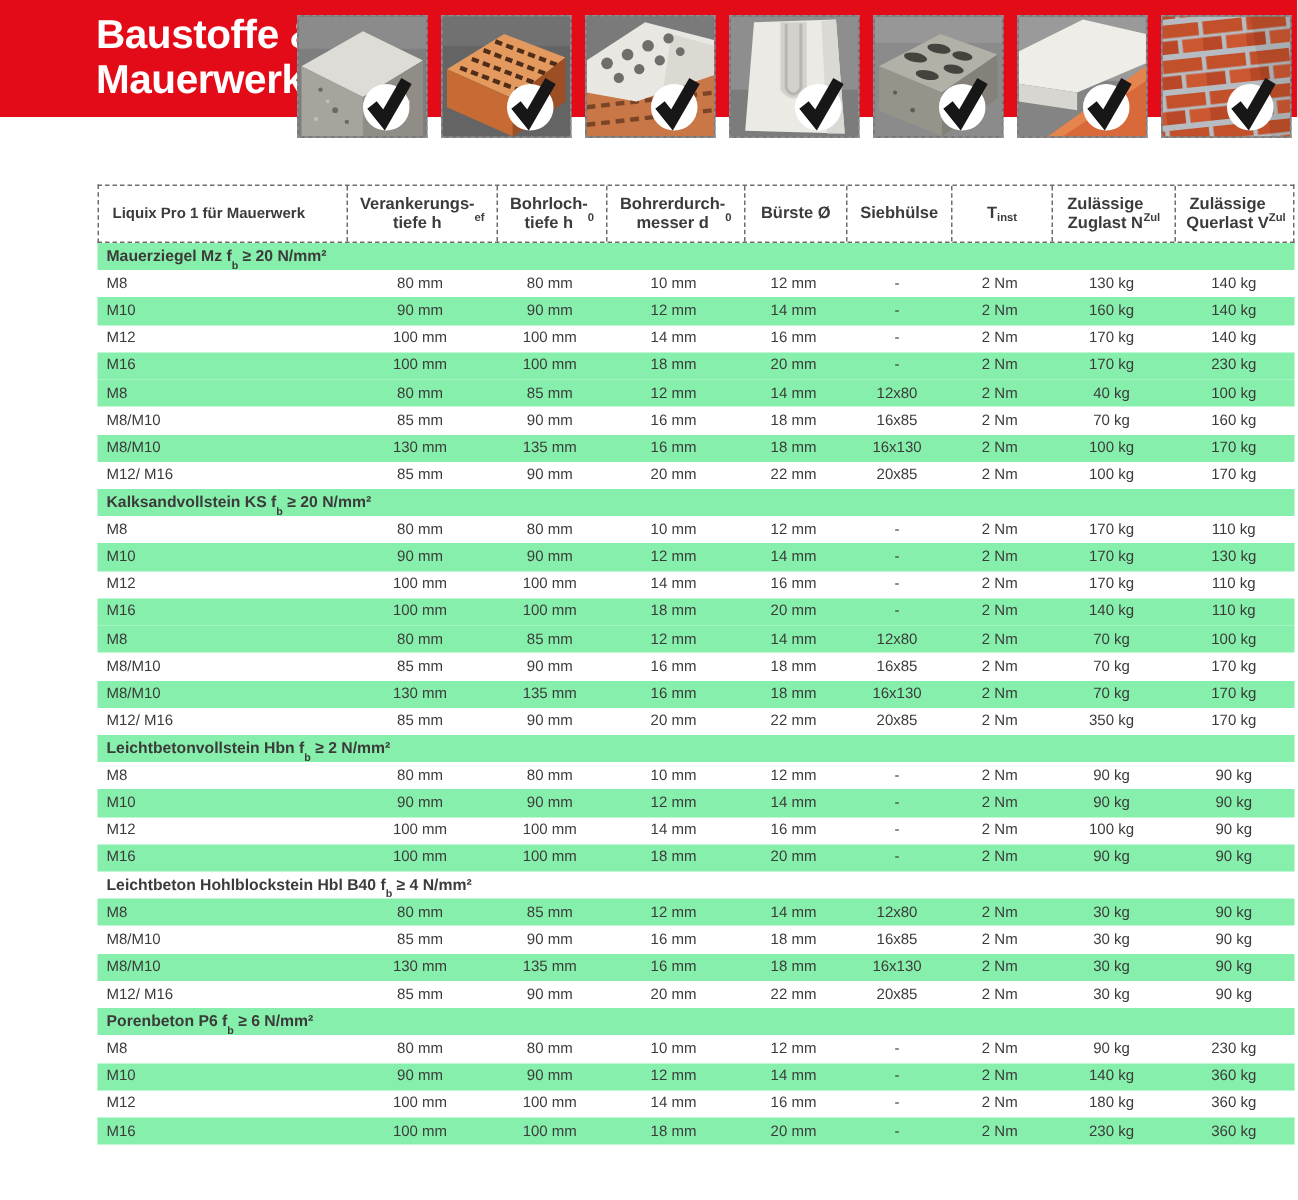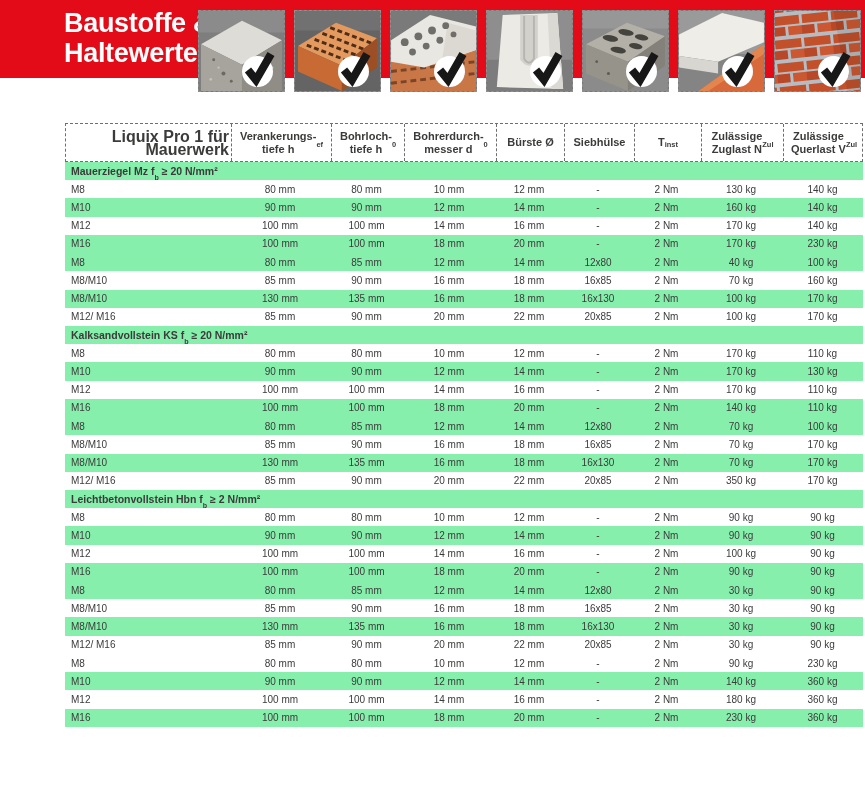--- a/index.html
+++ b/index.html
@@ -22,41 +22,41 @@
 
   
   .datatable{position:absolute;left:65px;top:123px;width:798px;}
   .grid{display:grid;grid-template-columns:165px 100px 73px 92px 68px 70px 67px 82px 81px;}
   .thead{height:39px;box-sizing:border-box;
          border-top:1px dashed #6e6e6e;border-bottom:1px dashed #6e6e6e;
          border-left:1px dashed #6e6e6e;border-right:1px dashed #6e6e6e;}
   .th{display:flex;align-items:center;justify-content:center;text-align:center;
       font-weight:bold;font-size:11px;line-height:13px;border-left:1px dashed #6e6e6e;
       padding:1px 2px;box-sizing:border-box;}
-  .th.title{border-left:none;justify-content:flex-start;text-align:right;
-            padding-left:9px;font-size:16px;}
+  .th.title{border-left:none;justify-content:flex-start;text-align:center;
+            padding-left:9px;font-size:10px;}
   .tbody{}
   .row{height:18.23px;align-items:center;font-size:10px;}
   .row.shade{background:#86efac;}
   .row .c0{font-weight:normal;padding-left:6px;white-space:nowrap;}
   .row .c{text-align:center;white-space:nowrap;}
   .row.sec{display:block;line-height:18.23px;font-weight:bold;font-size:10.5px;
            padding-left:6px;box-sizing:border-box;white-space:nowrap;}
   sub{font-size:0.68em;line-height:0;position:relative;top:0.28em;}
 </style>
 </head>
 <body>
 
 <div class="stage">
 
   <div class="band"></div>
 
   <div class="page-title">
     <span>Baustoffe &amp;</span><br>
-    <span>Haltewerte</span>
+    <span>Mauerwerk</span>
   </div>
 
   <div class="tiles" id="tiles">
       <div class="tile">
         <div class="tileart">
           <svg viewBox="0 0 87 82">
             <rect width="87" height="82" fill="#7e7e7e"></rect>
             <rect width="87" height="22" fill="#8b8b8b"></rect>
             <polygon points="2,34 44,10 85,30 44,55" fill="#dedcd7"></polygon>
             <polygon points="2,34 44,55 44,82 2,82" fill="#a7a49e"></polygon>
@@ -447,20 +447,21 @@
           <div class="c0">M16</div>
           <div class="c">100 mm</div>
           <div class="c">100 mm</div>
           <div class="c">18 mm</div>
           <div class="c">20 mm</div>
           <div class="c">-</div>
           <div class="c">2 Nm</div>
           <div class="c">90 kg</div>
           <div class="c">90 kg</div>
         </div>
+        <div class="row sec">Leichtbeton Hohlblockstein Hbl B40 f<sub>b</sub> ≥ 4 N/mm²</div>
         <div class="row grid shade">
           <div class="c0">M8</div>
           <div class="c">80 mm</div>
           <div class="c">85 mm</div>
           <div class="c">12 mm</div>
           <div class="c">14 mm</div>
           <div class="c">12x80</div>
           <div class="c">2 Nm</div>
           <div class="c">30 kg</div>
           <div class="c">90 kg</div>
@@ -491,20 +492,21 @@
           <div class="c0">M12/ M16</div>
           <div class="c">85 mm</div>
           <div class="c">90 mm</div>
           <div class="c">20 mm</div>
           <div class="c">22 mm</div>
           <div class="c">20x85</div>
           <div class="c">2 Nm</div>
           <div class="c">30 kg</div>
           <div class="c">90 kg</div>
         </div>
+        <div class="row sec shade">Porenbeton P6 f<sub>b</sub> ≥ 6 N/mm²</div>
         <div class="row grid">
           <div class="c0">M8</div>
           <div class="c">80 mm</div>
           <div class="c">80 mm</div>
           <div class="c">10 mm</div>
           <div class="c">12 mm</div>
           <div class="c">-</div>
           <div class="c">2 Nm</div>
           <div class="c">90 kg</div>
           <div class="c">230 kg</div>

